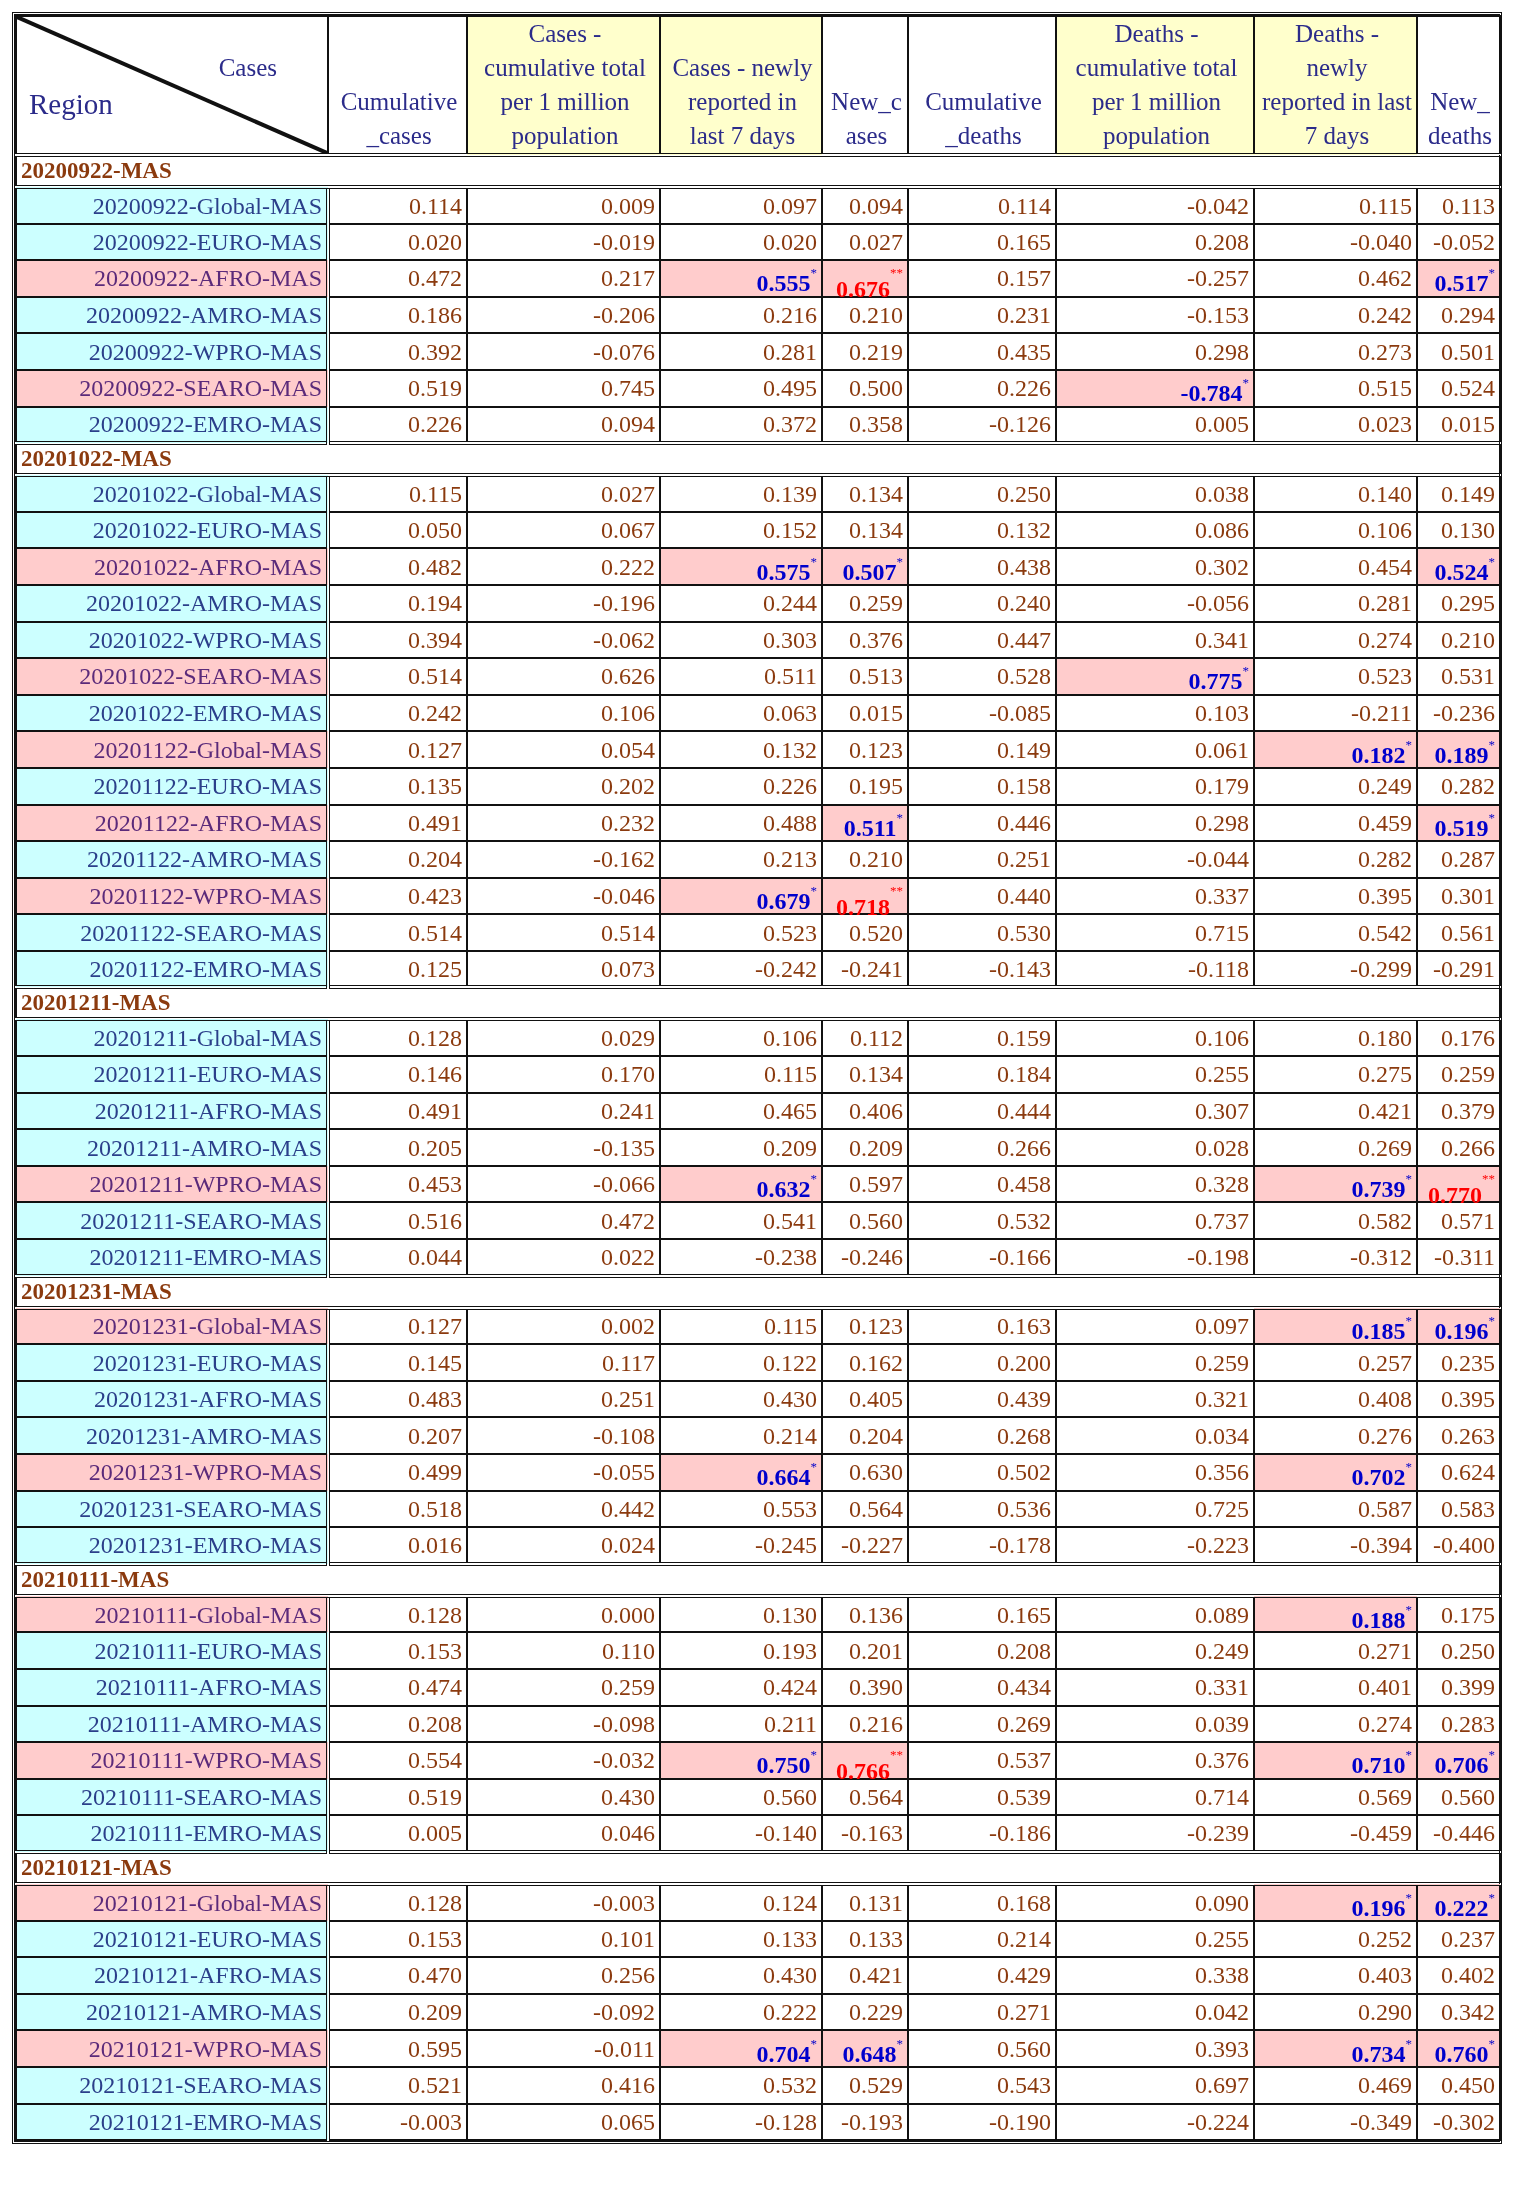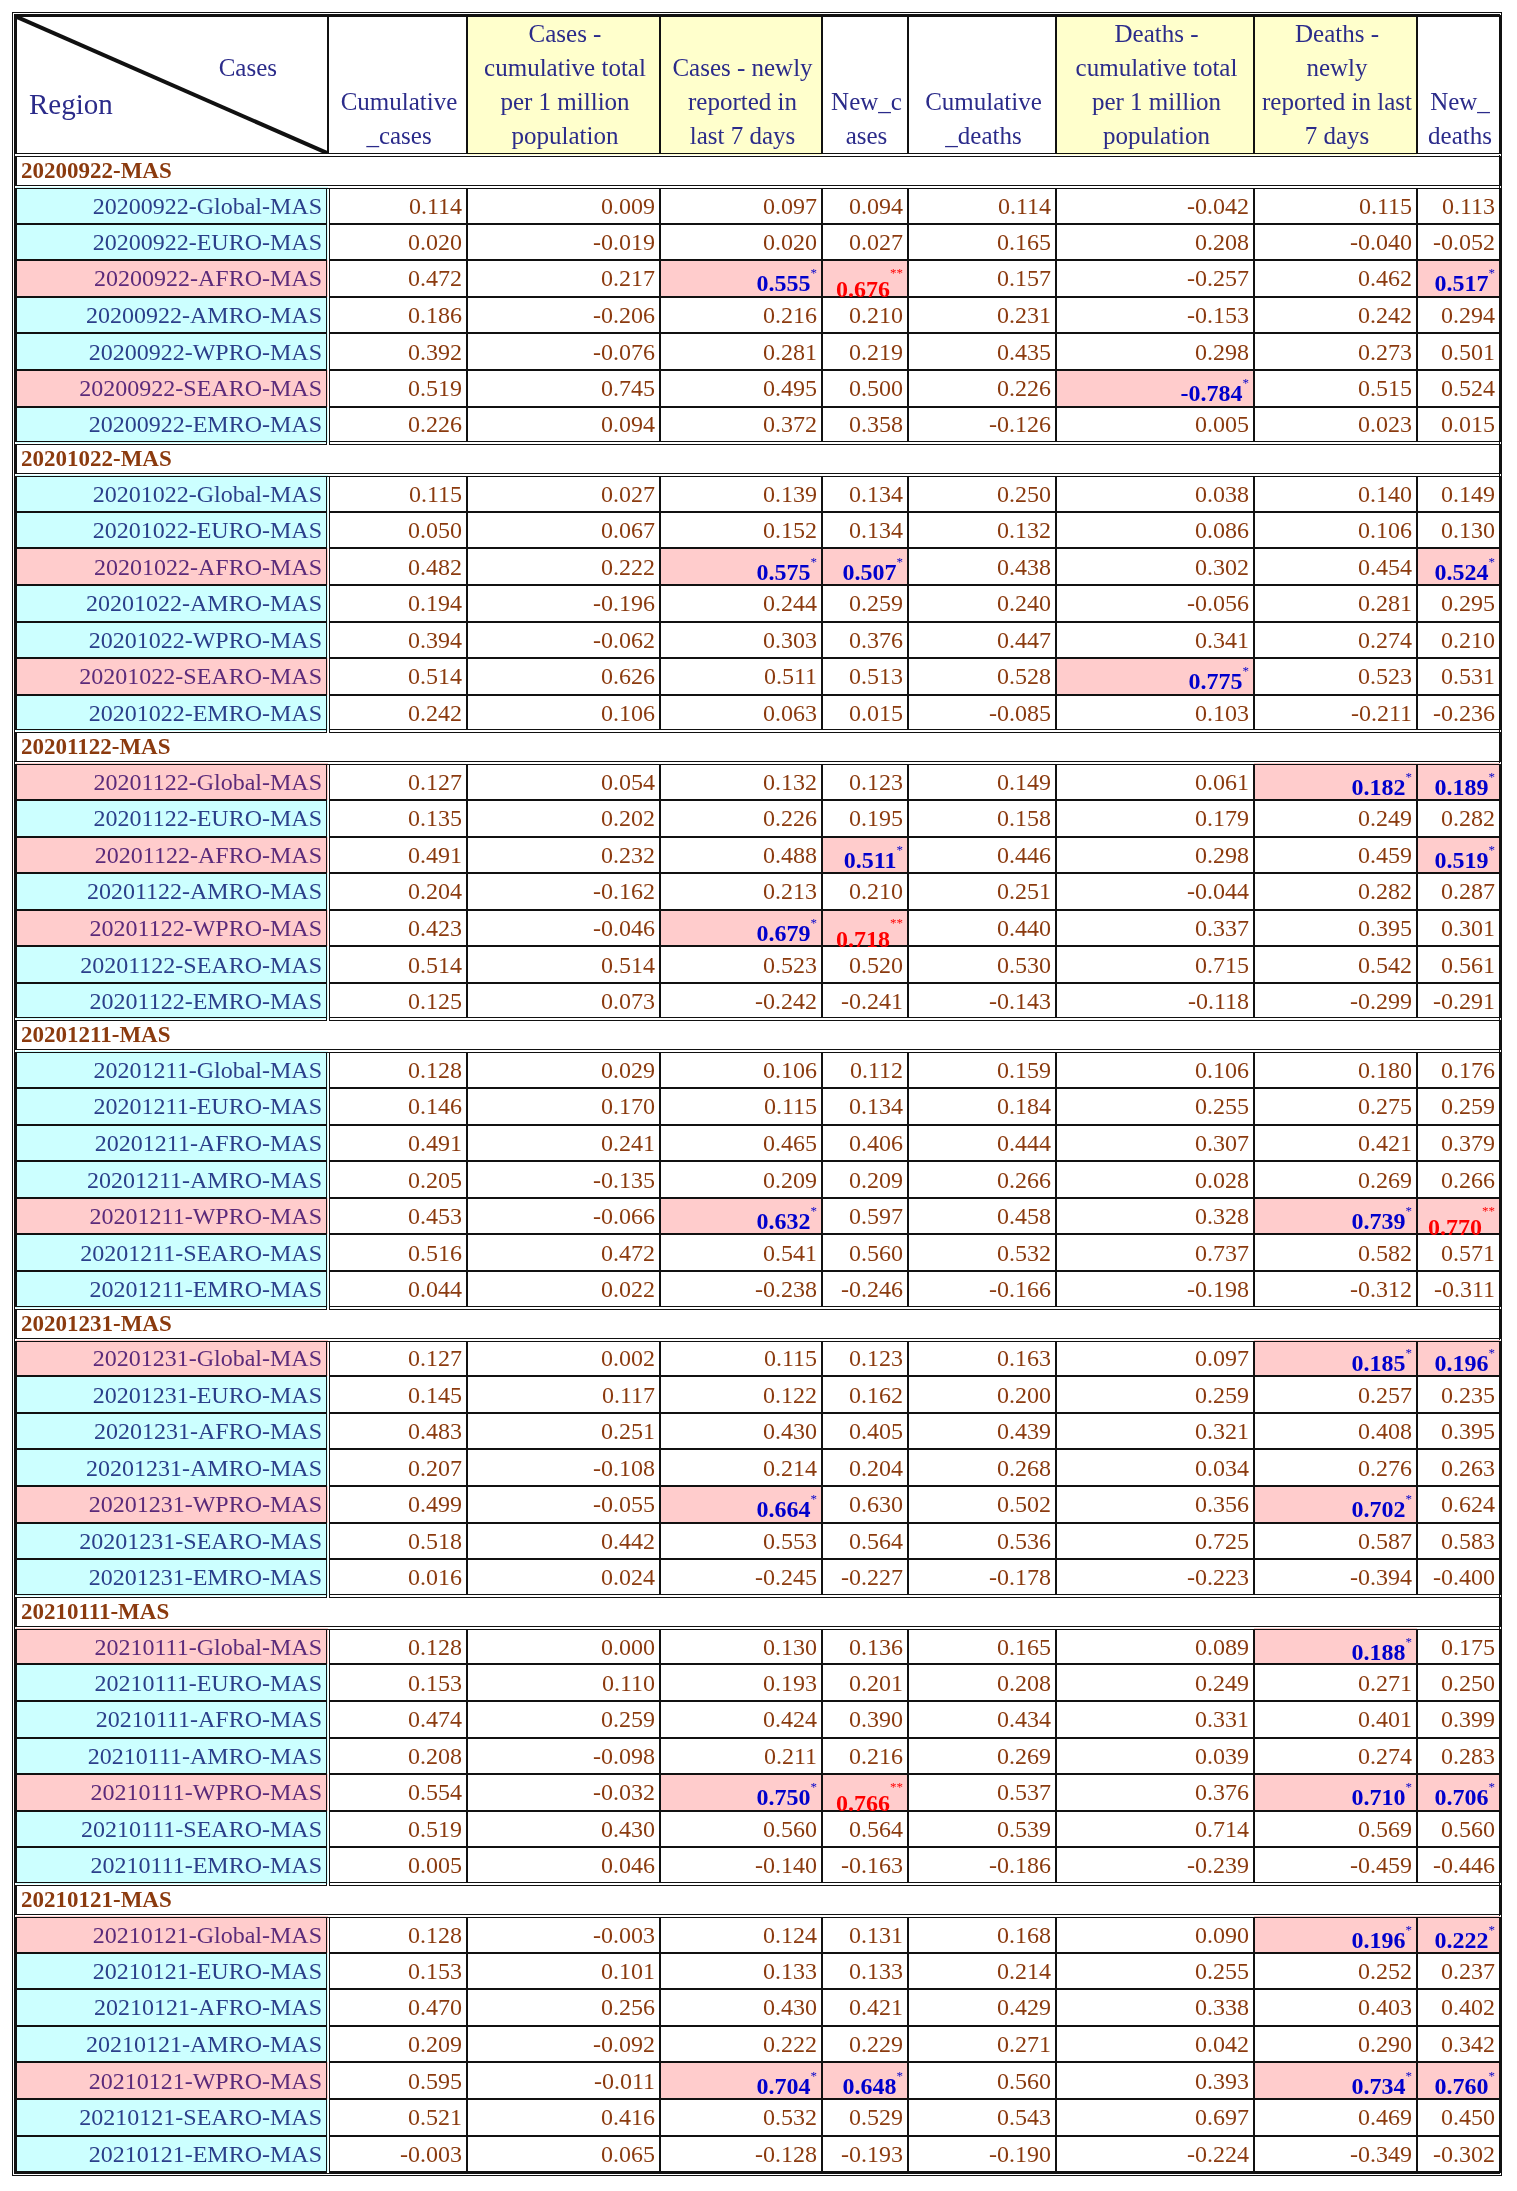--- a/index.html
+++ b/index.html
@@ -219,23 +219,20 @@
           <td class="region">20201022-EMRO-MAS</td>
           <td class="num"><span>0.242</span></td>
           <td class="num"><span>0.106</span></td>
           <td class="num"><span>0.063</span></td>
           <td class="num"><span>0.015</span></td>
           <td class="num"><span>-0.085</span></td>
           <td class="num"><span>0.103</span></td>
           <td class="num"><span>-0.211</span></td>
           <td class="num"><span>-0.236</span></td>
         </tr>
-        <tr class="group">
-          <td colspan="9">20201122-MAS</td>
-        </tr>
         <tr class="row">
           <td class="region hl">20201122-Global-MAS</td>
           <td class="num"><span>0.127</span></td>
           <td class="num"><span>0.054</span></td>
           <td class="num"><span>0.132</span></td>
           <td class="num"><span>0.123</span></td>
           <td class="num"><span>0.149</span></td>
           <td class="num"><span>0.061</span></td>
           <td class="num hl"><span class="sig1">0.182</span><sup class="s1">*</sup></td>
           <td class="num hl"><span class="sig1">0.189</span><sup class="s1">*</sup></td>

